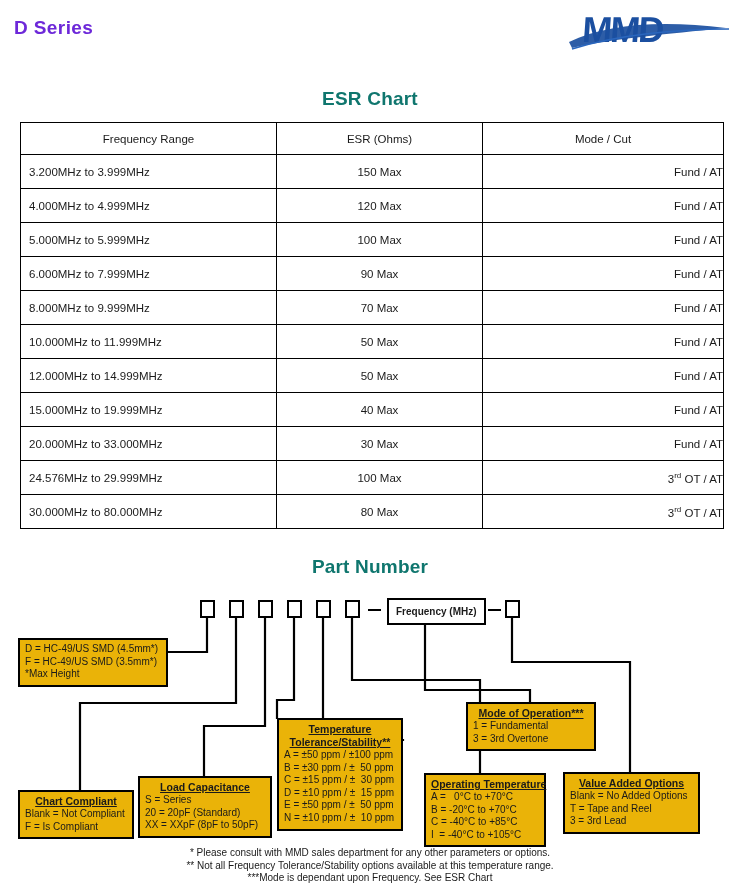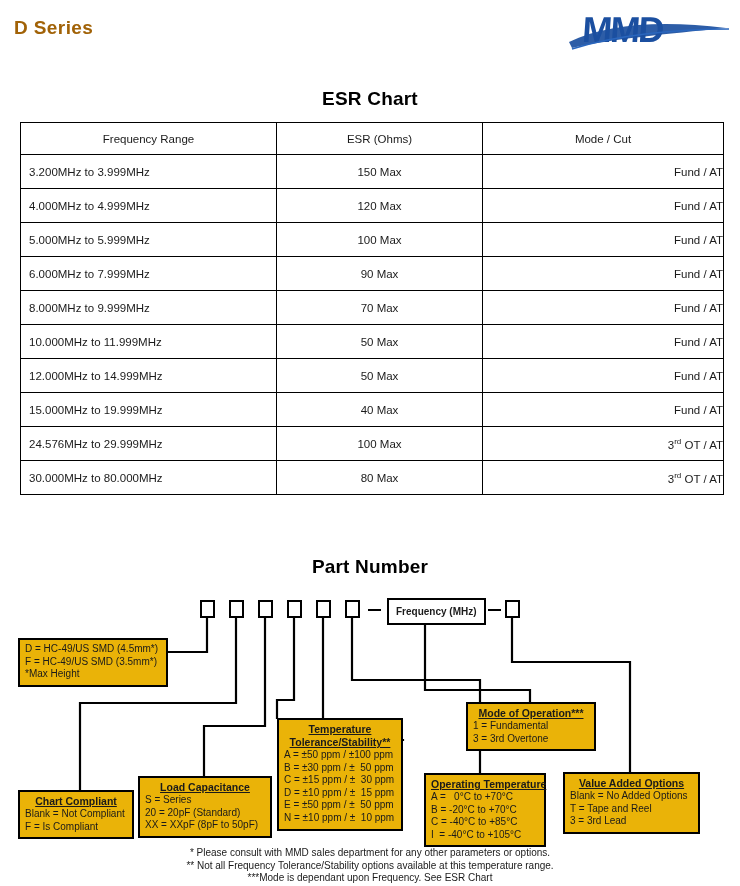--- a/index.html
+++ b/index.html
@@ -6,28 +6,28 @@
   body{
     width:740px;height:886px;background:#ffffff;
     font-family:"Liberation Sans","DejaVu Sans",sans-serif;
     color:#1a1a1a;position:relative;overflow:hidden;
   }
   .page{position:relative;width:740px;height:886px;}
 
   
   .hdr-title{
     position:absolute;left:14px;top:17px;
-    font-size:19px;font-weight:bold;letter-spacing:.4px;color:#a16207;
+    font-size:19px;font-weight:bold;letter-spacing:.4px;color:#6d28d9;
   }
   .logo{position:absolute;left:566px;top:8px;width:165px;height:46px;}
 
   
   .sec-title{
     position:absolute;width:100%;text-align:center;
-    font-size:19px;font-weight:bold;color:#000000;letter-spacing:.2px;
+    font-size:19px;font-weight:bold;color:#0f766e;letter-spacing:.2px;
   }
   #esr-title{top:88px;}
   #pn-title{top:556px;}
 
   
   .esr-wrap{position:absolute;left:20px;top:122px;width:700px;}
   table.esr{border-collapse:collapse;width:700px;table-layout:fixed;}
   table.esr td{
     border:1px solid #000;
     font-size:11.5px;
@@ -133,20 +133,25 @@
             <td class="c3">Fund / AT</td>
           </tr>
           <tr>
             <td class="c1">12.000MHz to 14.999MHz</td>
             <td class="c2">50 Max</td>
             <td class="c3">Fund / AT</td>
           </tr>
           <tr>
             <td class="c1">15.000MHz to 19.999MHz</td>
             <td class="c2">40 Max</td>
+            <td class="c3">Fund / AT</td>
+          </tr>
+          <tr>
+            <td class="c1">20.000MHz to 33.000MHz</td>
+            <td class="c2">30 Max</td>
             <td class="c3">Fund / AT</td>
           </tr>
           <tr>
             <td class="c1">24.576MHz to 29.999MHz</td>
             <td class="c2">100 Max</td>
             <td class="c3">3<sup>rd</sup> OT / AT</td>
           </tr>
           <tr>
             <td class="c1">30.000MHz to 80.000MHz</td>
             <td class="c2">80 Max</td>

